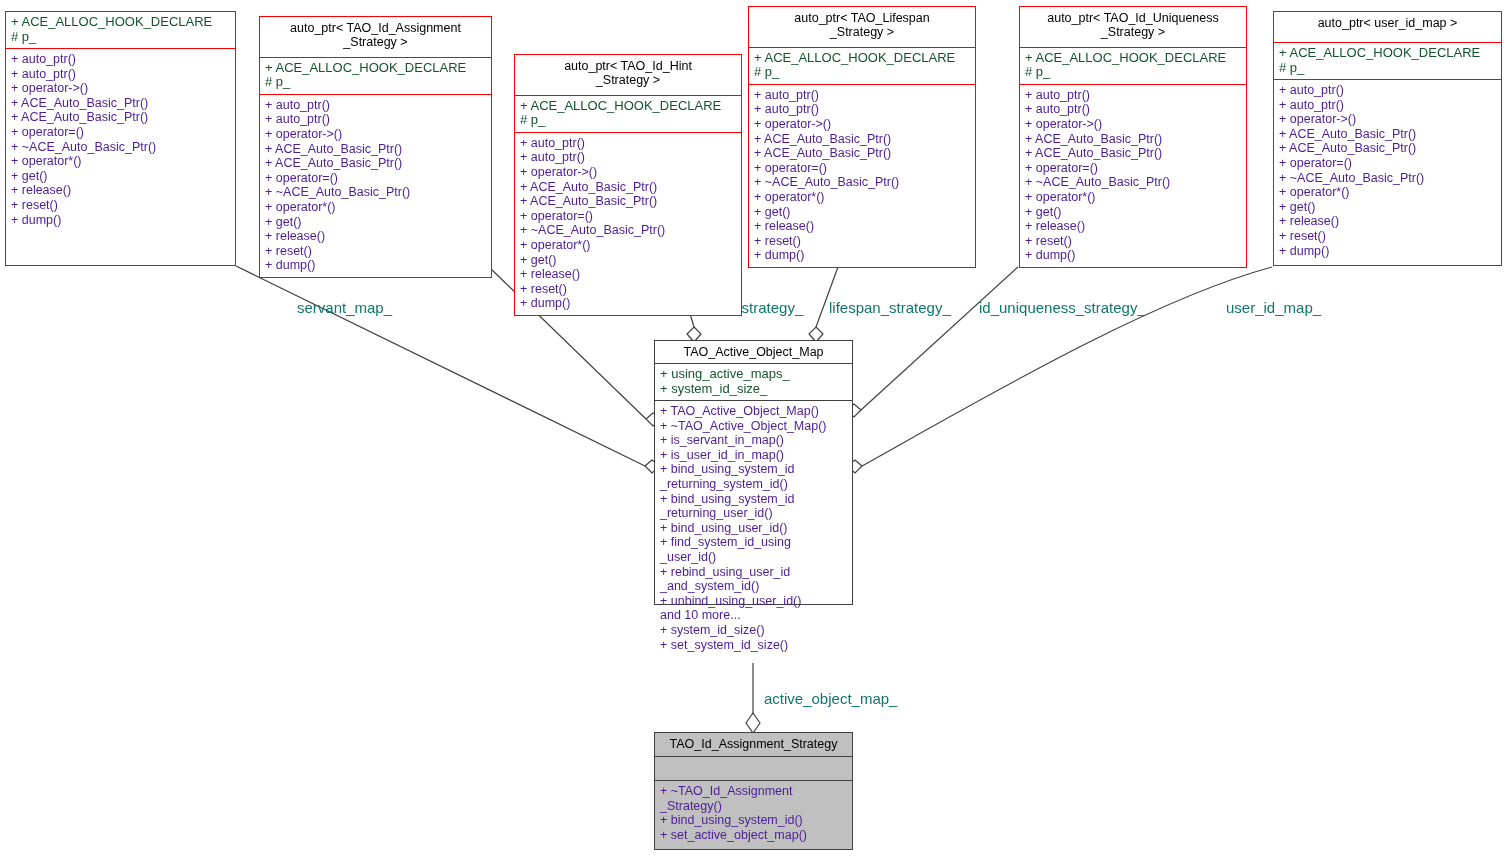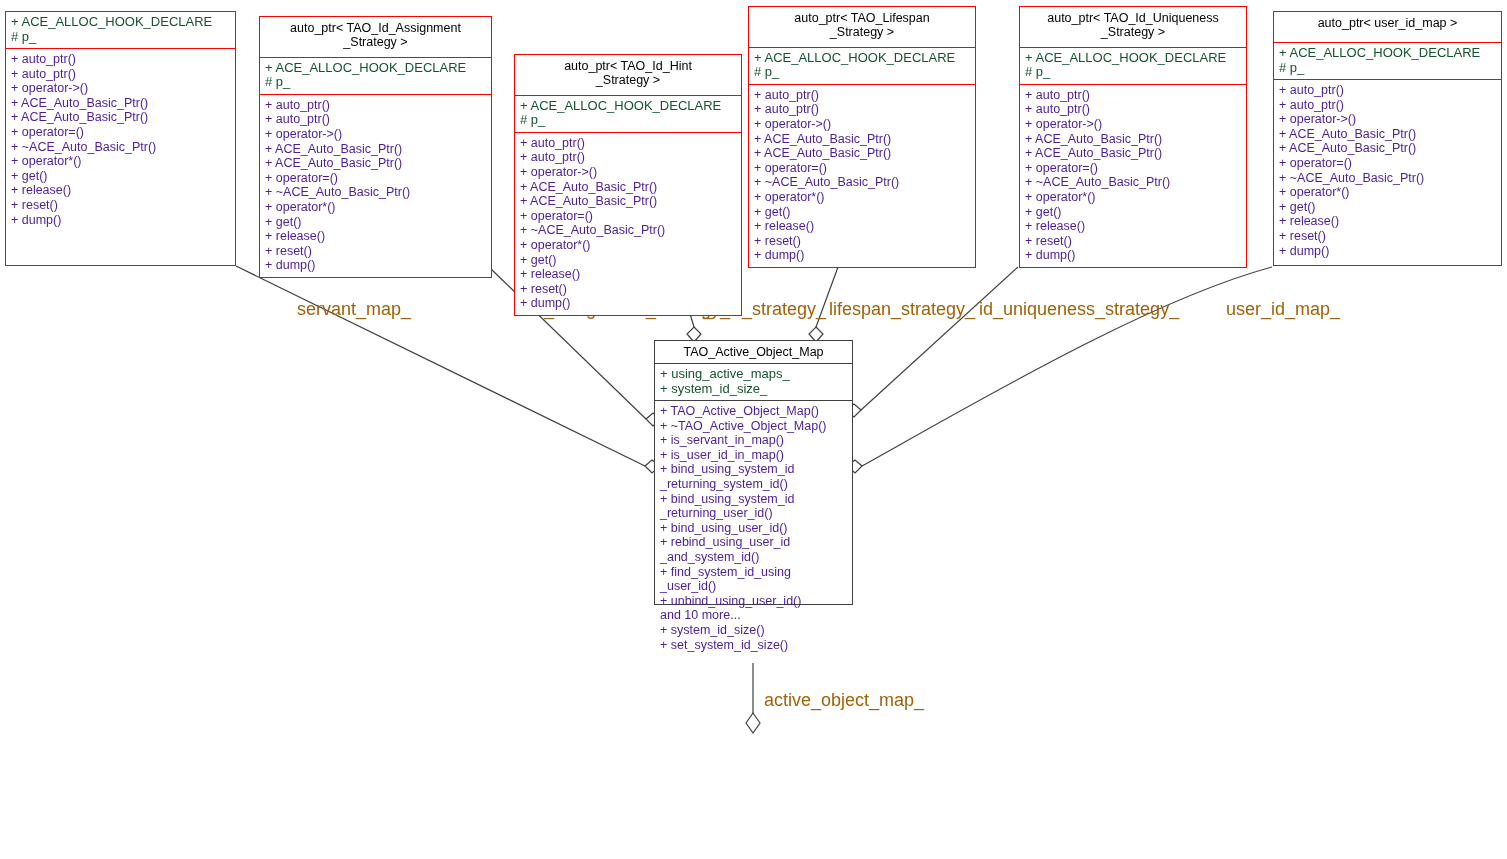--- a/index.html
+++ b/index.html
@@ -70,22 +70,22 @@
     line-height: 14.6px;
     padding: 3px 5px 4px 5px;
     box-sizing: border-box;
     flex: 1 1 auto;
   }
   .row { white-space: pre; }
   .wrapped { white-space: pre-line; }
 
   .edge-label {
     position: absolute;
-    font-size: 18px;
-    color: #a16207;
+    font-size: 15px;
+    color: #0f766e;
     white-space: nowrap;
   }
 </style>
 </head>
 <body>
 
 <div id="diagram">
 
   <svg class="edges" viewBox="0 0 1507 859">
     <g fill="none" stroke="#404040" stroke-width="1.2">
@@ -268,25 +268,35 @@
     <div class="uml-ops">
       <div class="wrapped">+ TAO_Active_Object_Map()</div>
       <div class="wrapped">+ ~TAO_Active_Object_Map()</div>
       <div class="wrapped">+ is_servant_in_map()</div>
       <div class="wrapped">+ is_user_id_in_map()</div>
       <div class="wrapped">+ bind_using_system_id
 _returning_system_id()</div>
       <div class="wrapped">+ bind_using_system_id
 _returning_user_id()</div>
       <div class="wrapped">+ bind_using_user_id()</div>
+      <div class="wrapped">+ find_system_id_using
+_user_id()</div>
       <div class="wrapped">+ rebind_using_user_id
 _and_system_id()</div>
-      <div class="wrapped">+ find_system_id_using
-_user_id()</div>
       <div class="wrapped">+ unbind_using_user_id()</div>
       <div class="wrapped">and 10 more...</div>
       <div class="wrapped">+ system_id_size()</div>
       <div class="wrapped">+ set_system_id_size()</div>
     </div>
   </div>
 
+  <div class="uml-box filled" style="left:654px; top:732px; width:199px; height:118px;">
+    <div class="uml-title" style="height:24px; padding-top:4px;">TAO_Id_Assignment_Strategy</div>
+    <div class="uml-attrs" style="height:24px;"></div>
+    <div class="uml-ops">
+      <div class="wrapped">+ ~TAO_Id_Assignment
+_Strategy()</div>
+      <div class="wrapped">+ bind_using_system_id()</div>
+      <div class="wrapped">+ set_active_object_map()</div>
+    </div>
+  </div>
 
 </div>
 
 </body></html>

